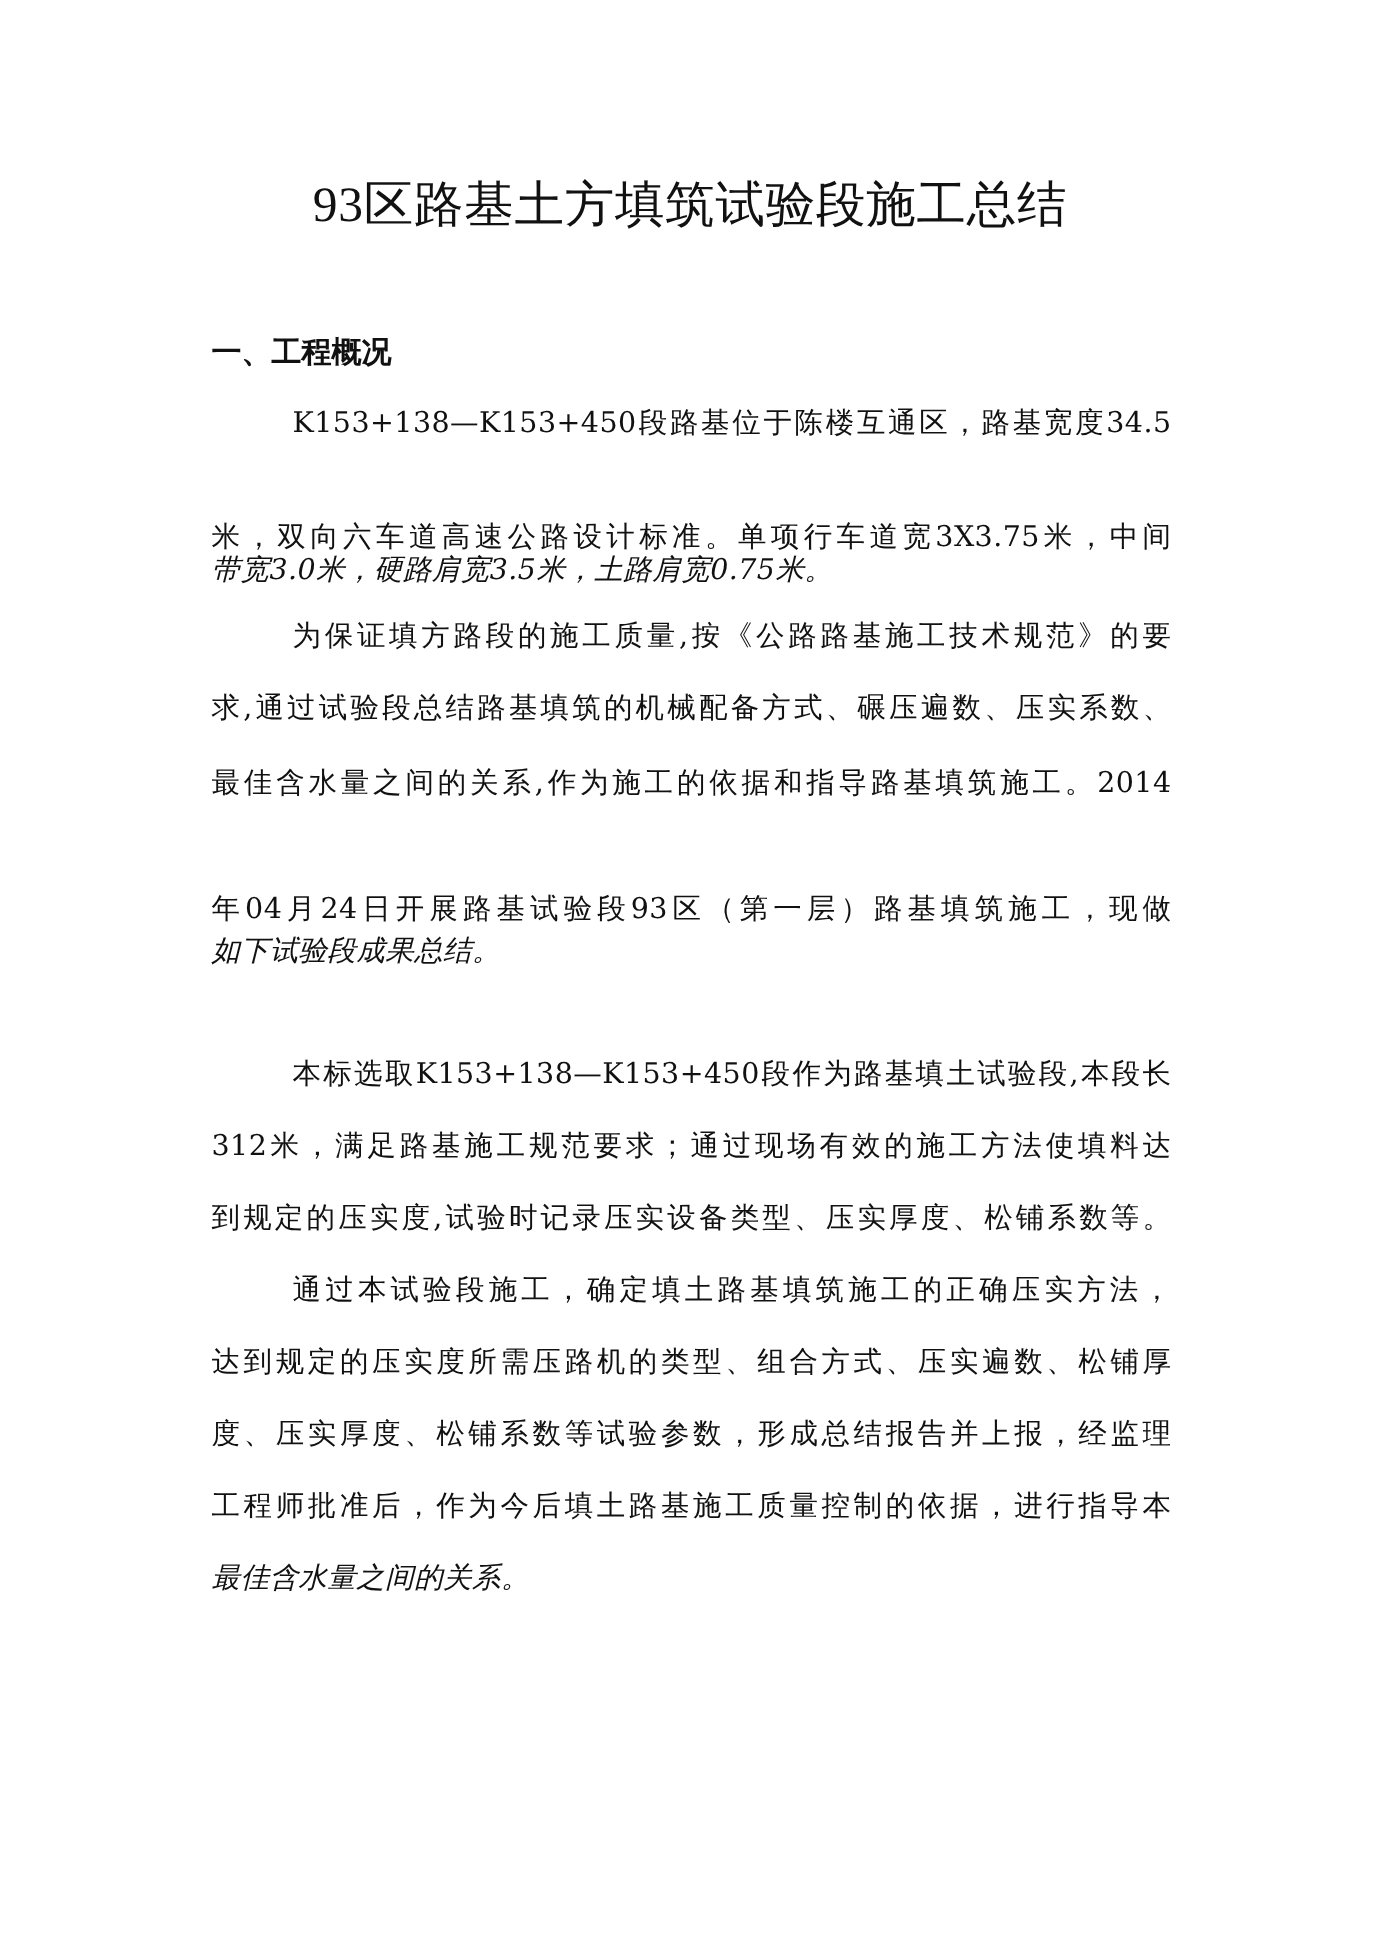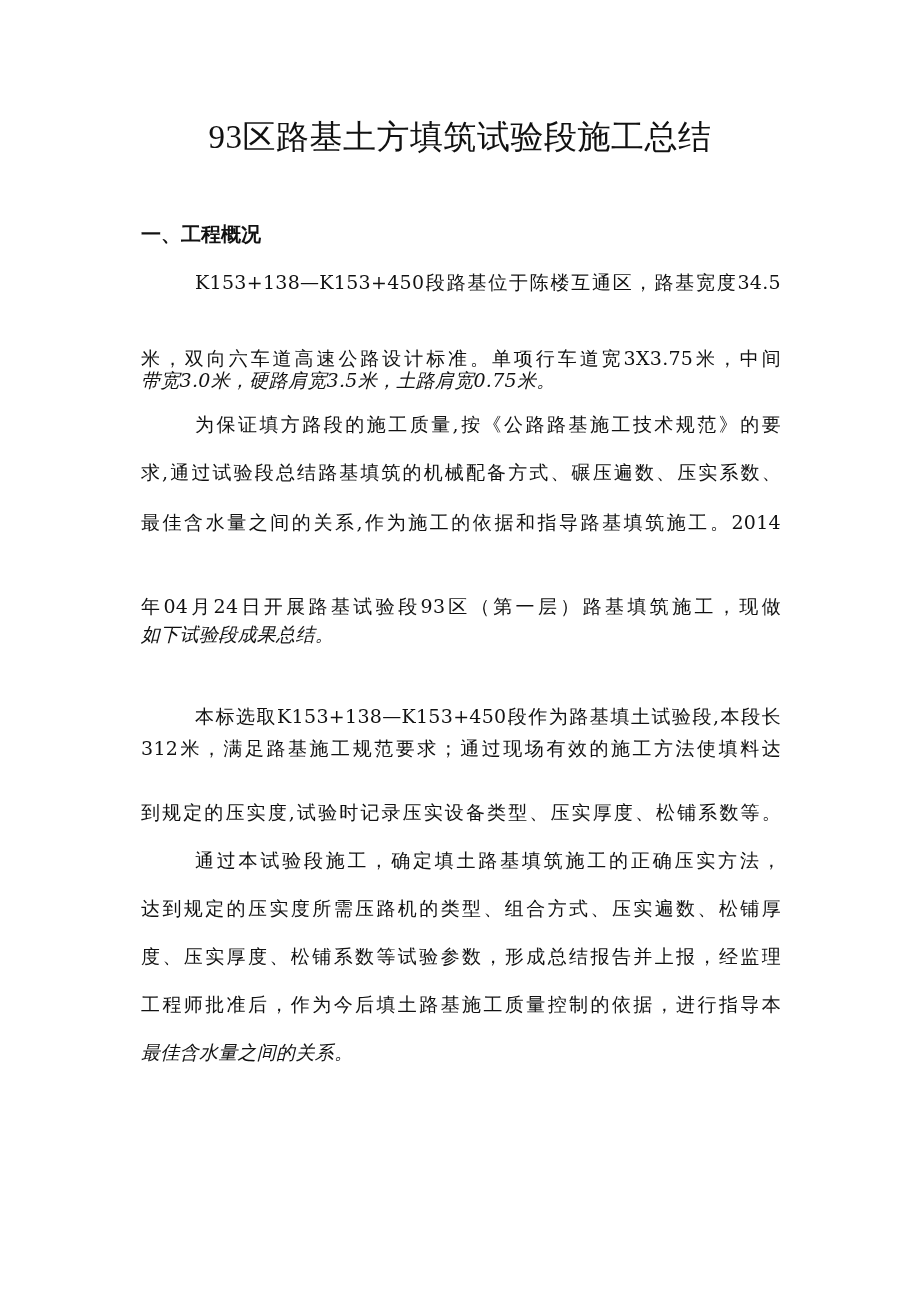--- a/index.html
+++ b/index.html
@@ -47,21 +47,21 @@
     <div class="line indent" style="top:410px;">为保证填方路段的施工质量,按《公路路基施工技术规范》的要</div>
     <div class="line" style="top:458px;">求,通过试验段总结路基填筑的机械配备方式、碾压遍数、压实系数、</div>
     <div class="line" style="top:508px;">最佳含水量之间的关系,作为施工的依据和指导路基填筑施工。2014</div>
     <div class="line" style="top:556px;margin-top:36px;">年04月24日开展路基试验段93区（第一层）路基填筑施工，现做</div>
     <div class="line last" style="top:604px;margin-top:16px;">如下试验段成果总结。</div>
   </div>
 
 
   <div>
     <div class="line indent" style="top:702px;">本标选取K153+138—K153+450段作为路基填土试验段,本段长</div>
-    <div class="line" style="top:734px;">312米，满足路基施工规范要求；通过现场有效的施工方法使填料达</div>
+    <div class="line" style="top:750px;">312米，满足路基施工规范要求；通过现场有效的施工方法使填料达</div>
     <div class="line" style="top:798px;">到规定的压实度,试验时记录压实设备类型、压实厚度、松铺系数等。</div>
   </div>
 
   <div>
     <div class="line indent" style="top:846px;">通过本试验段施工，确定填土路基填筑施工的正确压实方法，</div>
     <div class="line" style="top:894px;">达到规定的压实度所需压路机的类型、组合方式、压实遍数、松铺厚</div>
     <div class="line" style="top:942px;">度、压实厚度、松铺系数等试验参数，形成总结报告并上报，经监理</div>
     <div class="line" style="top:990px;">工程师批准后，作为今后填土路基施工质量控制的依据，进行指导本</div>
     <div class="line last" style="top:1038px;">最佳含水量之间的关系。</div>
   </div>

